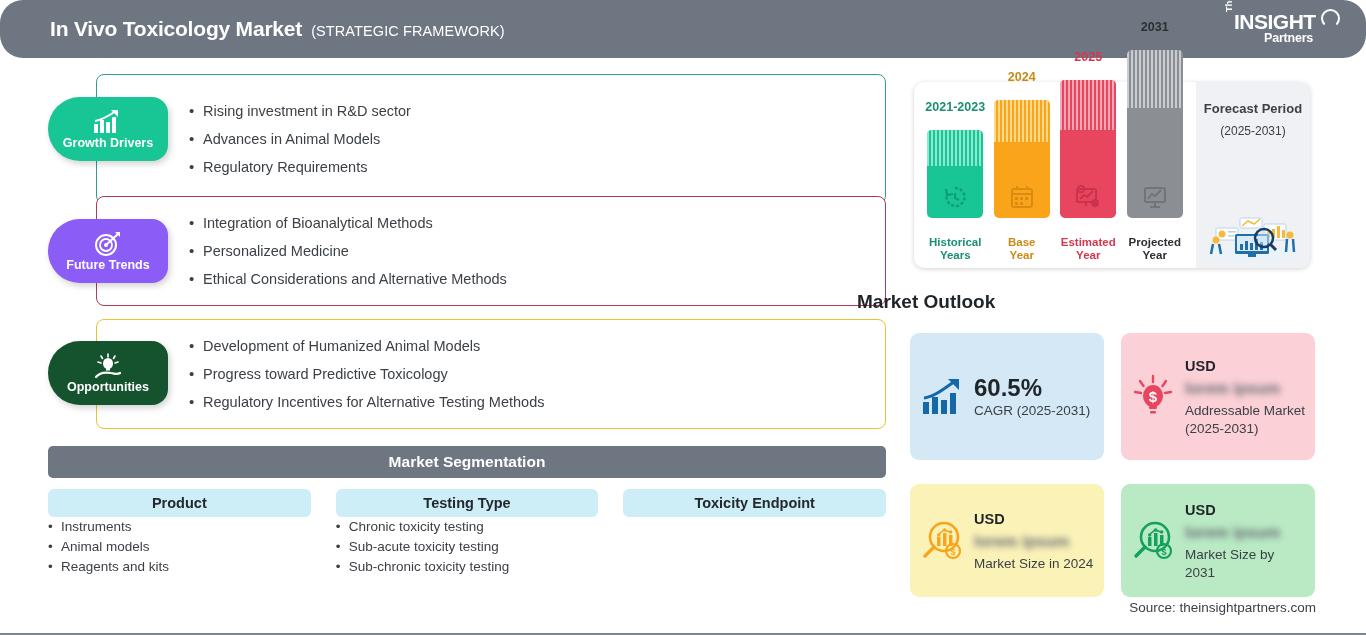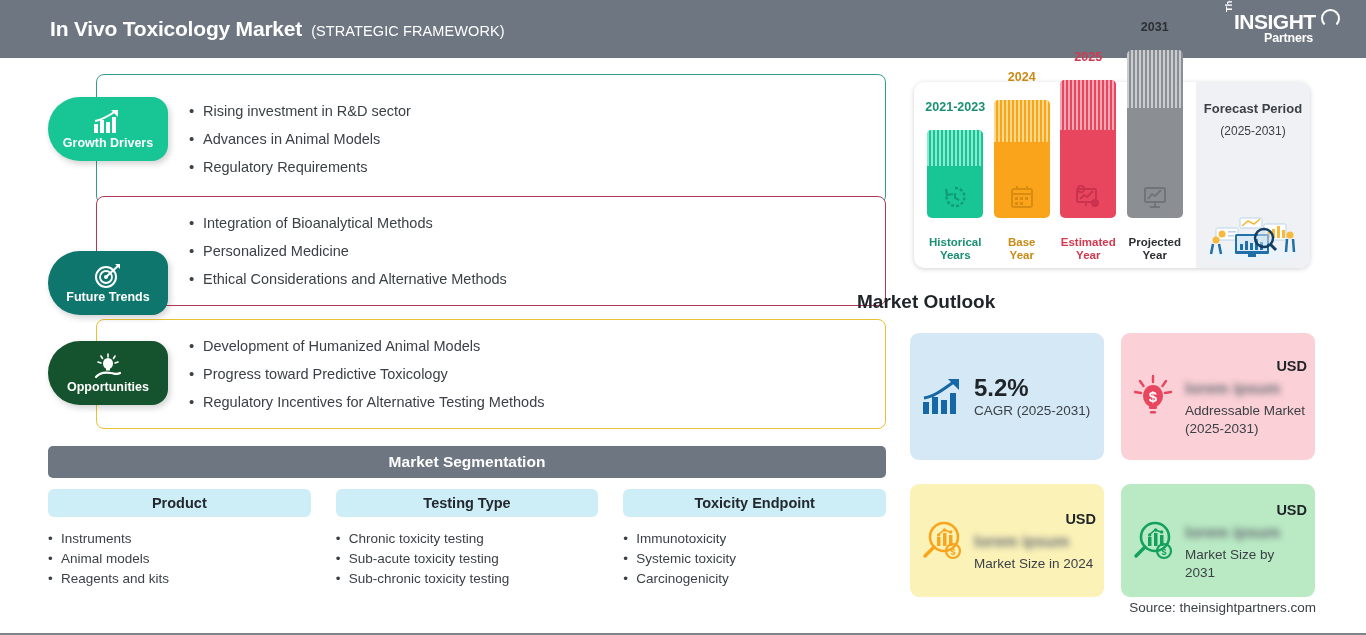--- a/index.html
+++ b/index.html
@@ -14,21 +14,21 @@
     width: 1366px; height: 635px;
     background: #ffffff;
     border-bottom: 2px solid #7e848c;
   }
 
   
   .header {
     position: absolute; left: 0; top: 0;
     width: 1366px; height: 58px;
     background: #6e7781;
-    display: flex; align-items: center;
+    display: flex; align-items: center; border-radius: 23px;
   }
   .header-title-wrap {
     display: flex; align-items: baseline; gap: 9px;
     margin-left: 50px;
   }
   .header-title {
     color: #ffffff; font-size: 21px; font-weight: bold; letter-spacing: -0.2px;
   }
   .header-sub {
     color: #ffffff; font-size: 14.5px; font-weight: normal; letter-spacing: 0.1px;
@@ -92,21 +92,21 @@
   .badge {
     position: absolute; left: 48px;
     width: 120px; height: 64px;
     border-radius: 32px 16px 16px 32px;
     display: flex; flex-direction: column;
     align-items: center; justify-content: center;
     box-shadow: 2px 3px 6px rgba(0,0,0,0.18);
     z-index: 3;
   }
   .badge.b1 { top: 97px;  background: #18c594; }
-  .badge.b2 { top: 219px; background: #0f766e; margin-top: 32px; }
+  .badge.b2 { top: 219px; background: #8b5cf6; }
   .badge.b3 { top: 341px; background: #14532d; }
   .badge-icon { height: 26px; margin-bottom: 1px; }
   .badge-label {
     color: #ffffff; font-size: 12.5px; font-weight: bold;
     white-space: nowrap;
   }
 
   
   .seg-header {
     position: absolute; left: 48px; top: 446px;
@@ -119,21 +119,21 @@
     position: absolute; left: 48px; top: 489px;
     width: 838px;
     display: flex; gap: 25px;
   }
   .seg-col { width: 263px; }
   .seg-col-head {
     height: 28px; background: #cdeef7; border-radius: 6px;
     display: flex; align-items: center; justify-content: center;
     font-size: 14.5px; font-weight: bold; color: #23282e;
   }
-  .seg-col ul { list-style: none; margin-top: 12px; }
+  .seg-col ul { list-style: none; }
   .seg-col li {
     position: relative; padding-left: 13px;
     font-size: 13.5px; color: #3c4147; line-height: 20px;
     white-space: nowrap;
   }
   .seg-col li::before {
     content: "•"; position: absolute; left: 0; top: 0; color: #3c4147;
   }
 
   
@@ -197,21 +197,21 @@
   }
   .ocard.c1 { left: 910px;  top: 333px; width: 194px; height: 127px; background: #d4e8f5; }
   .ocard.c2 { left: 1121px; top: 333px; width: 194px; height: 127px; background: #fbd0d6; }
   .ocard.c3 { left: 910px;  top: 484px; width: 194px; height: 113px; background: #fbf2b8; }
   .ocard.c4 { left: 1121px; top: 484px; width: 194px; height: 113px; background: #b9eac4; }
 
   .ocard-icon { width: 64px; display: flex; justify-content: center; flex: none; }
   .ocard-body { flex: 1; padding-right: 8px; }
   .ocard-big { font-size: 24px; font-weight: bold; color: #1f2428; line-height: 28px; }
   .ocard-cap { font-size: 13.5px; color: #3c4147; line-height: 18px; }
-  .ocard-usd { font-size: 14.5px; font-weight: bold; color: #1f2428; line-height: 20px; text-align: right; }
+  .ocard-usd { font-size: 14.5px; font-weight: bold; color: #1f2428; line-height: 20px; }
   .blurred {
     display: inline-block;
     font-size: 16px; font-weight: bold; color: #6a6f76;
     filter: blur(3.4px); line-height: 22px; margin: 2px 0;
     user-select: none;
   }
   .source {
     position: absolute; right: 50px; top: 600px;
     font-size: 13.5px; color: #3c4147;
   }
@@ -315,25 +315,20 @@
     <div class="seg-col">
       <div class="seg-col-head">Testing Type</div>
       <ul>
         <li>Chronic toxicity testing</li>
         <li>Sub-acute toxicity testing</li>
         <li>Sub-chronic toxicity testing</li>
       </ul>
     </div>
     <div class="seg-col">
       <div class="seg-col-head">Toxicity Endpoint</div>
-      <ul>
-        <li>Immunotoxicity</li>
-        <li>Systemic toxicity</li>
-        <li>Carcinogenicity</li>
-      </ul>
     </div>
   </div>
 
   <div class="forecast-card">
     <div class="bars">
 
       <div class="bar-unit">
         <span class="bar-year" style="color:#1a8f73">2021-2023</span>
         <div class="bar" style="height:88px;background:#18c594">
           <div class="bar-stripes" style="height:36px;background:repeating-linear-gradient(90deg,#8ce8cf 0 2px,#18c594 2px 4px)"></div>
@@ -449,21 +444,21 @@
       <svg width="42" height="38" viewBox="0 0 42 38">
         <rect x="2" y="24" width="6" height="12" fill="#1567a5"></rect>
         <rect x="11" y="19" width="6" height="17" fill="#1567a5"></rect>
         <rect x="20" y="22" width="6" height="14" fill="#1567a5"></rect>
         <rect x="29" y="15" width="6" height="21" fill="#1567a5"></rect>
         <path d="M3 20 C12 19, 20 13, 34 3" stroke="#1567a5" stroke-width="3" fill="none"></path>
         <path d="M27 1 L38 1 L38 12 Z" fill="#1567a5"></path>
       </svg>
     </div>
     <div class="ocard-body">
-      <div class="ocard-big">5.2%</div>
+      <div class="ocard-big">60.5%</div>
       <div class="ocard-cap">CAGR (2025-2031)</div>
     </div>
   </div>
 
   <div class="ocard c2">
     <div class="ocard-icon">
       <svg width="46" height="46" viewBox="0 0 46 46">
         <g stroke="#e8455e" stroke-width="2.4" stroke-linecap="round">
           <line x1="23" y1="2" x2="23" y2="8"></line>
           <line x1="10" y1="7" x2="13.5" y2="12"></line>

